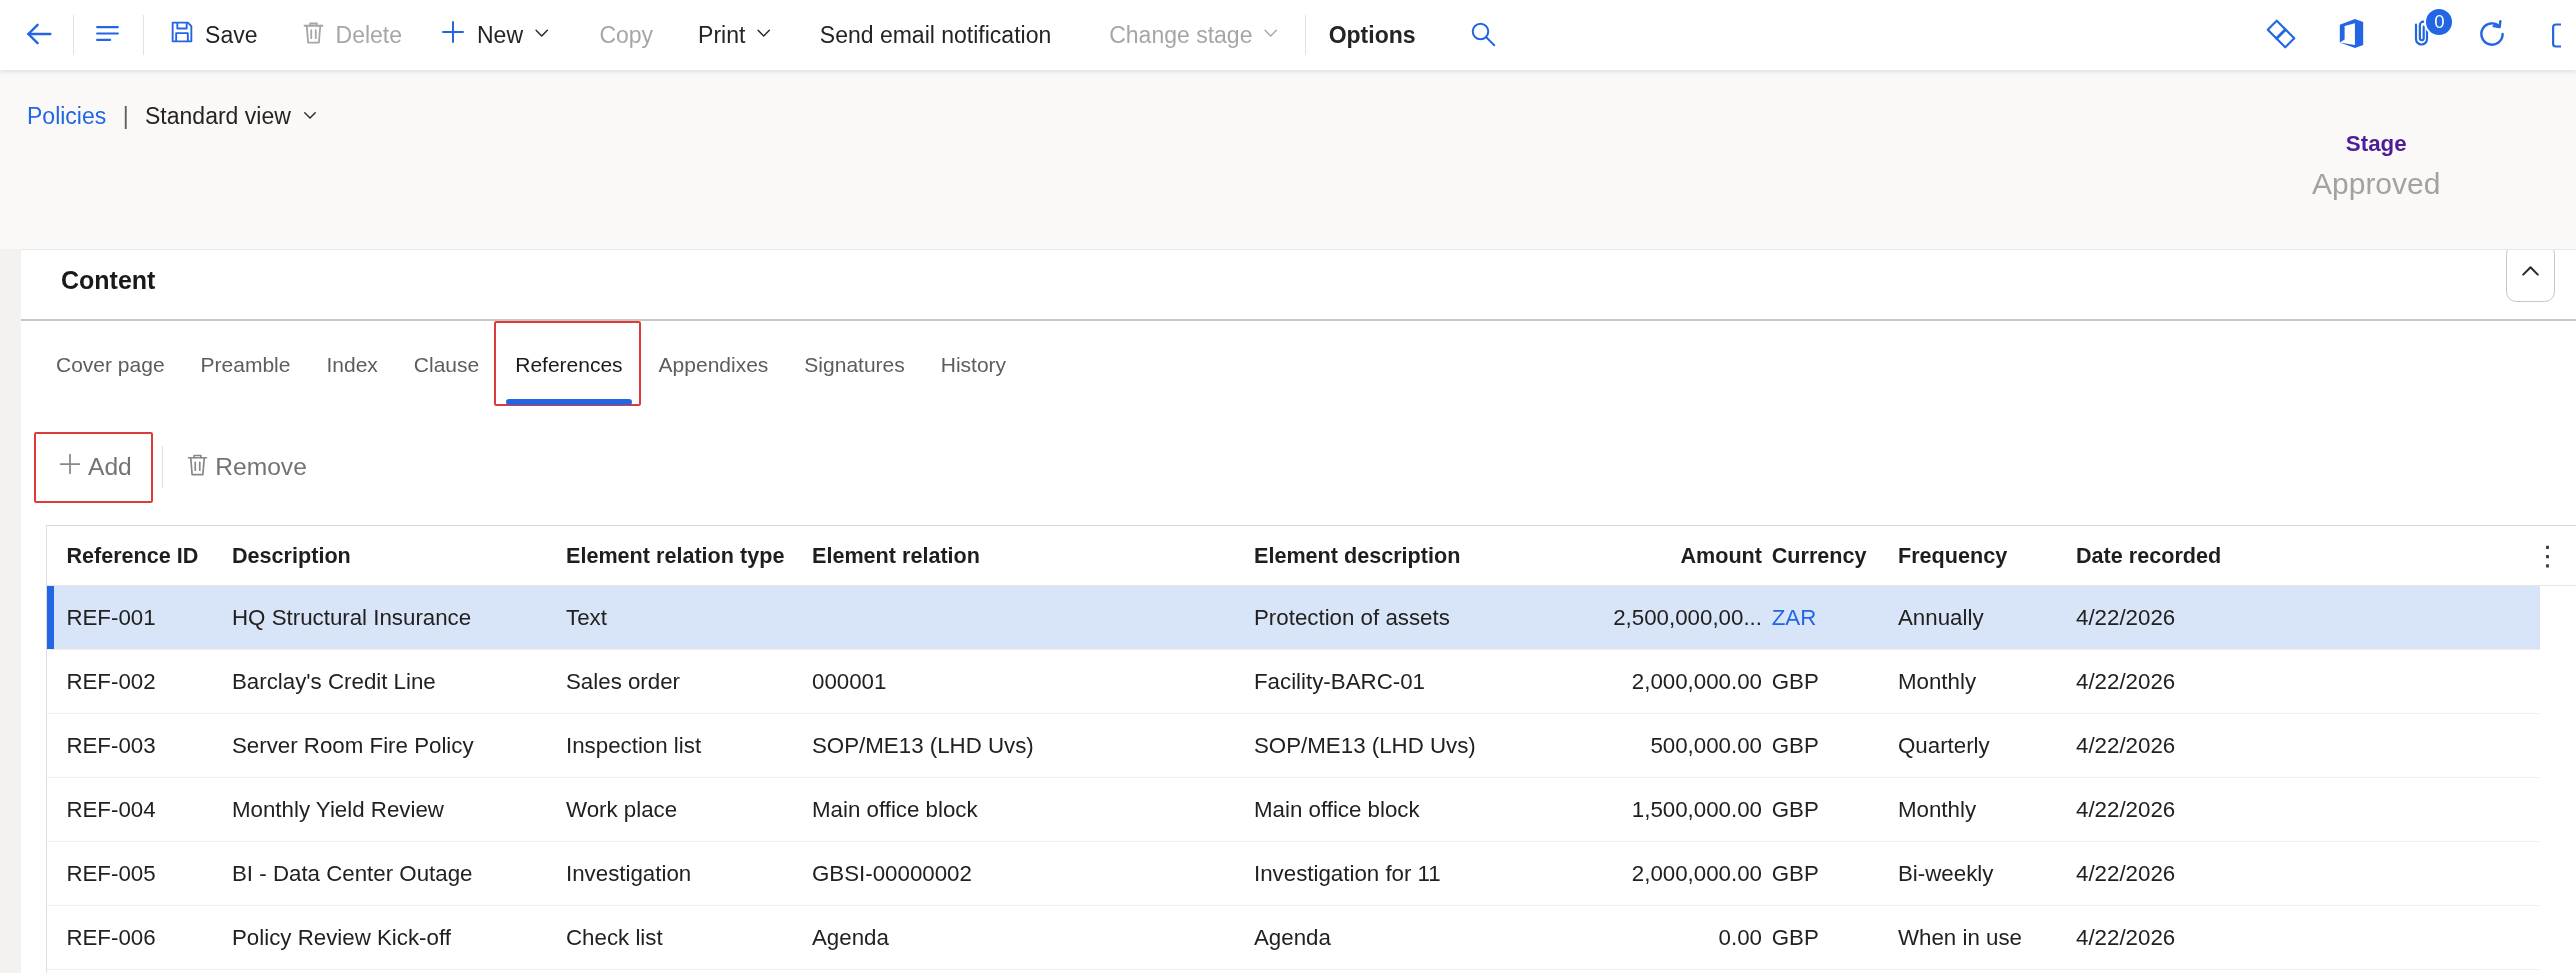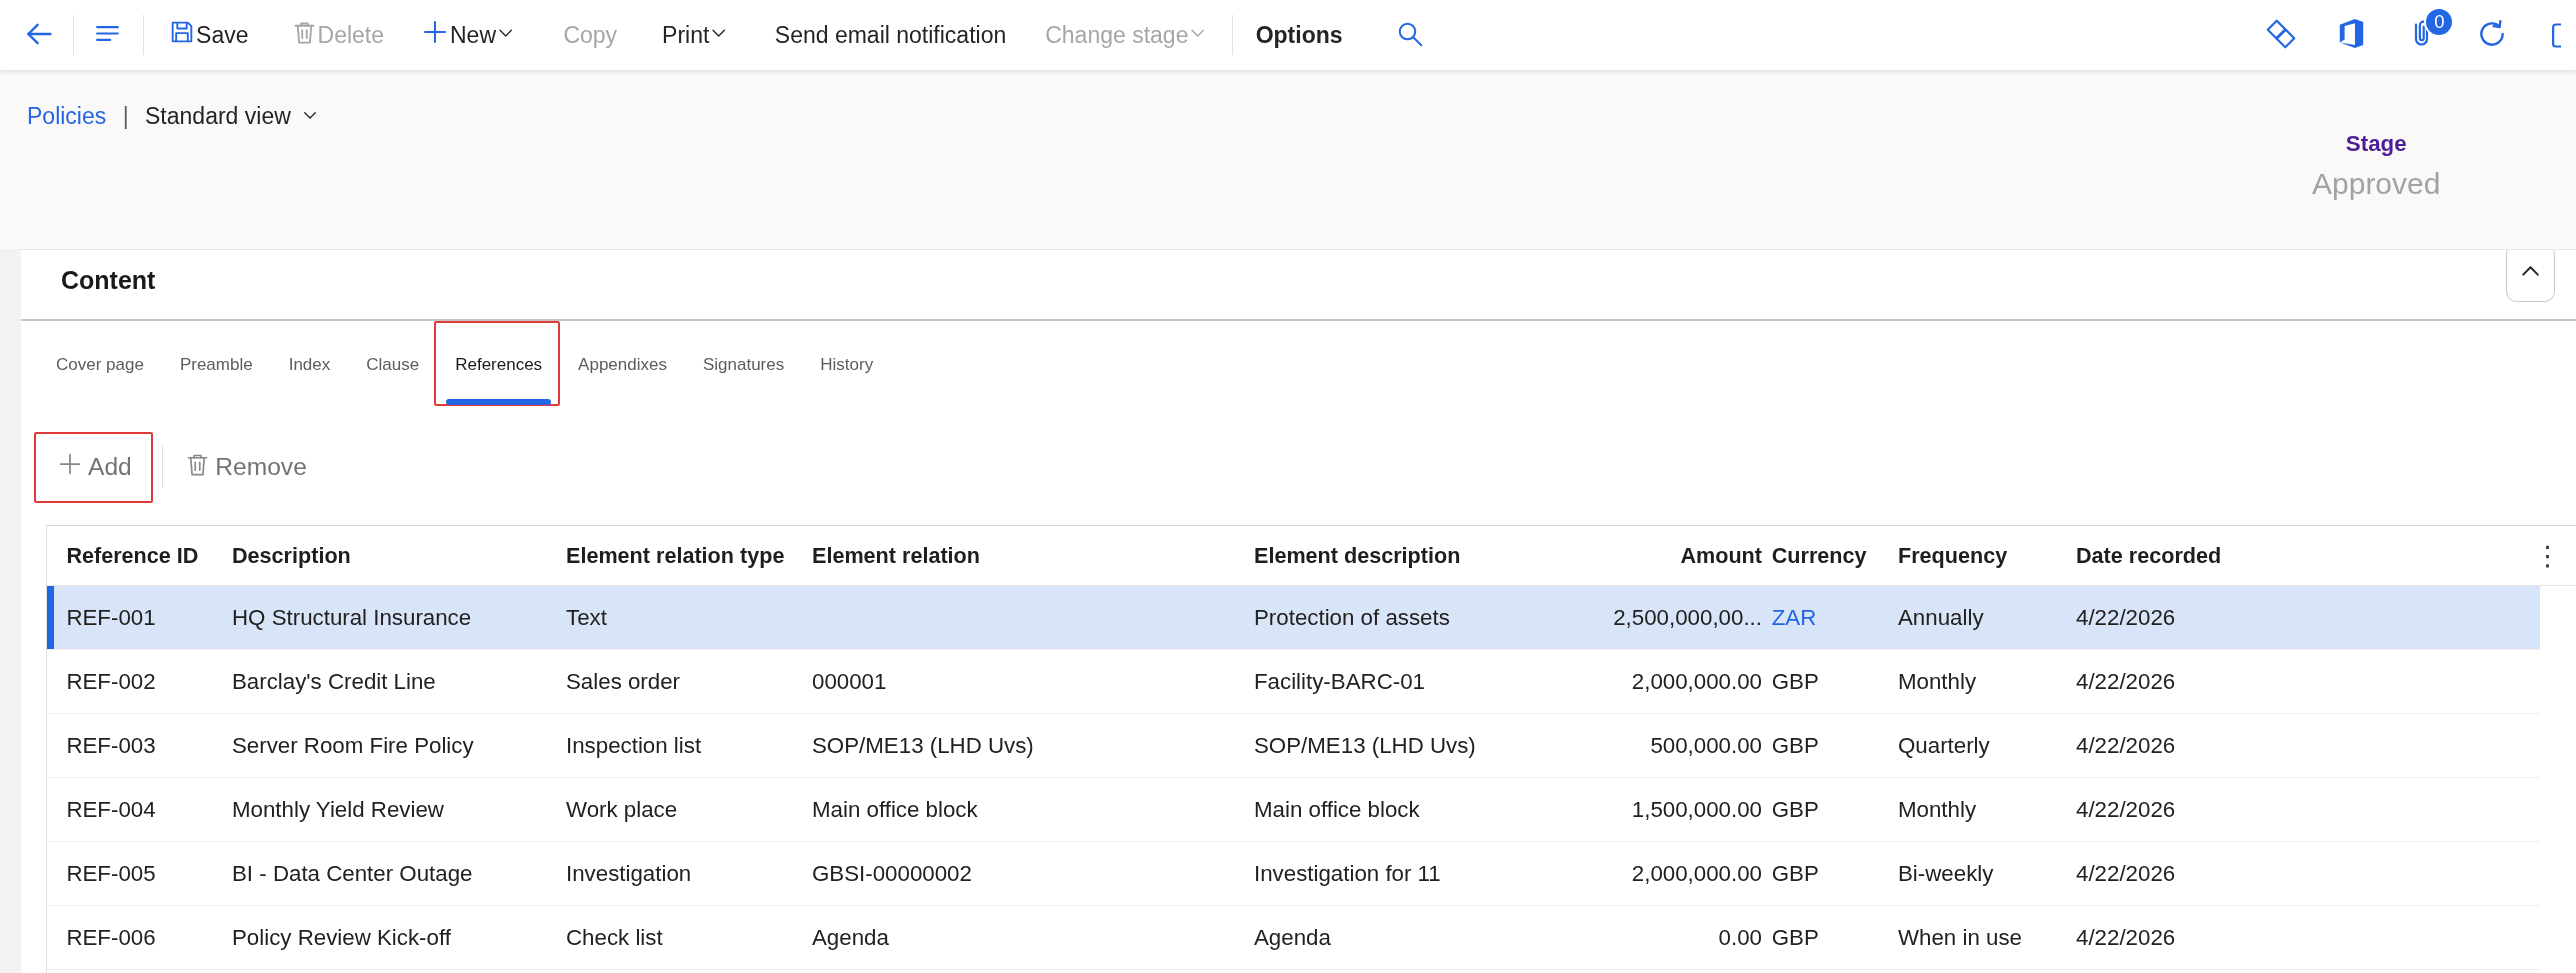--- a/index.html
+++ b/index.html
@@ -18,21 +18,21 @@
     background: #ffffff;
     display: flex;
     align-items: center;
     padding-left: 22.3px;
     box-shadow: 0 1.5px 4.5px rgba(0,0,0,.10);
     z-index: 5;
   }
   .tb-divider { width: 1.5px; height: 40px; background: #e4e2e0; }
   .tb-icon-btn { display: flex; align-items: center; }
   .tb-btn {
-    display: flex; align-items: center; 
+    display: flex; align-items: center; gap: 9px;
     font-size: 23px; color: #252423; white-space: nowrap;
   }
   .tb-btn.disabled { color: #a8a6a4; cursor: default; }
   .tb-right { margin-left: auto; display: flex; align-items: center; gap: 37px; margin-right: 15px; }
   .clip-wrap { position: relative; }
   .badge {
     position: absolute; top: -10.4px; right: -16.4px;
     min-width: 30px; height: 30px; border-radius: 15px;
     background: #2266E3; color: #fff; font-size: 18.6px;
     display: flex; align-items: center; justify-content: center;
@@ -87,21 +87,21 @@
   .card-divider { position: absolute; left: 0; right: 0; top: 69px; height: 1.5px; background: #c9c7c5; }
 
   
   .tabs {
     position: absolute; left: 35px; top: 71px; right: 0; height: 88px;
     display: flex; align-items: center; gap: 36px;
   }
   .tab {
     position: relative; height: 100%;
     display: flex; align-items: center;
-    font-size: 17px; color: #5f5d5b; white-space: nowrap;
+    font-size: 21px; color: #5f5d5b; white-space: nowrap;
   }
   .tab.selected { color: #1c1b1a; }
   .tab.selected::after {
     content: ""; position: absolute; left: -9px; right: -9px; bottom: 4.5px;
     height: 5.2px; background: #2266E3; border-radius: 3px;
   }
   .red-box {
     position: absolute; border: 2.2px solid #DF3A3A; border-radius: 2.2px;
     pointer-events: none;
   }
@@ -229,21 +229,21 @@
       <svg width="19.4" height="19.4" viewBox="0 0 24 24" fill="none" stroke="#252423" stroke-width="1.7" stroke-linecap="round" stroke-linejoin="round">
           <path d="M5 9l7 7 7-7"></path>
         </svg>
     </span>
   </button>
 
   <button class="tb-btn" style="margin-left:46px">
     <span>Send email notification</span>
   </button>
 
-  <button class="tb-btn disabled" style="margin-left:39px">
+  <button class="tb-btn disabled" style="margin-left:58px">
     <span>Change stage</span>
     <span>
       <svg width="19.4" height="19.4" viewBox="0 0 24 24" fill="none" stroke="#a8a6a4" stroke-width="1.7" stroke-linecap="round" stroke-linejoin="round">
           <path d="M5 9l7 7 7-7"></path>
         </svg>
     </span>
   </button>
 
   <div class="tb-divider" style="margin-left:24px"></div>
 

